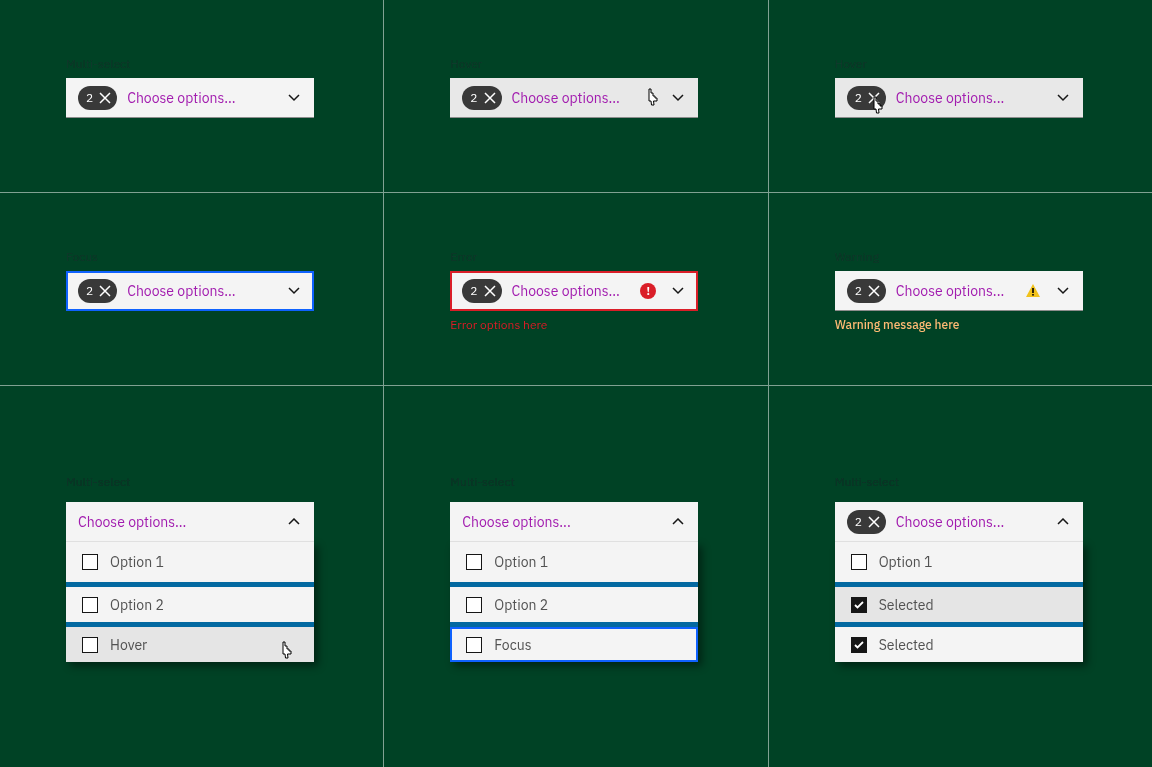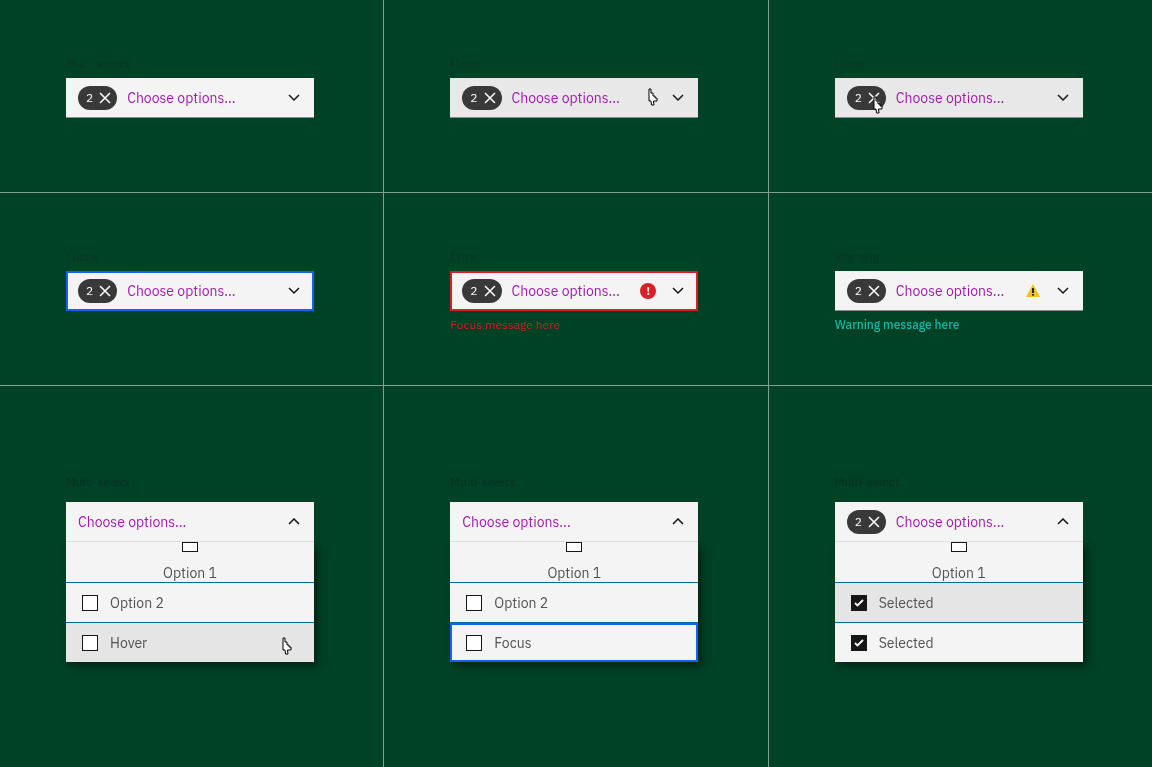--- a/index.html
+++ b/index.html
@@ -111,24 +111,24 @@
     box-shadow: 4px 4px 8px rgba(0,0,0,.45);
   }
   .menu-item {
     display: flex;
     align-items: center;
     gap: 12px;
     height: 40px;
     padding: 0 16px;
     font-size: 14px;
     color: #525252;
-    border-top: 1px solid #0369a1;
+    border-top: 5px solid #0369a1;
     position: relative;
   }
-  .menu-item:first-child { border-top: none; flex-direction: column; }
+  .menu-item:first-child { border-top: none; }
   .menu-item.hover { background: #e5e5e5; }
   .menu-item.focus::after {
     content: "";
     position: absolute; inset: 0;
     outline: 2px solid #0f62fe; outline-offset: -2px;
     pointer-events: none;
   }
   .checkbox {
     width: 16px; height: 16px;
     border: 1px solid #161616;
@@ -283,21 +283,21 @@
         <span class="placeholder">Choose options...</span>
         <span class="status-icon">
             <span class="err-circle">!</span>
           </span>
         <span class="chevron">
             <svg viewBox="0 0 12 8">
               <use href="#chev-down"></use>
             </svg>
           </span>
       </div>
-      <div class="msg err" style="color:#7c201c"><span class="msg-overlay" style="color:#da1e28;mix-blend-mode:normal;text-shadow:0 0 1px rgba(0,0,0,.2)">Focus message here</span></div>
+      <div class="msg err" style="color:#7c201c"><span class="msg-overlay" style="color:#da1e28;mix-blend-mode:normal;text-shadow:0 0 1px rgba(0,0,0,.2)">Error options here</span></div>
     </div>
   </div>
 
   <div class="cell">
     <div class="label">Warning</div>
     <div class="cell-inner">
       <div class="select">
         <span class="badge">
           <span>2</span>
           <span class="x">
@@ -311,21 +311,21 @@
             <svg class="warn-triangle" viewBox="0 0 16 16">
               <use href="#warn-tri"></use>
             </svg>
           </span>
         <span class="chevron">
             <svg viewBox="0 0 12 8">
               <use href="#chev-down"></use>
             </svg>
           </span>
       </div>
-      <div class="msg warn" style="color:#14b8a6;font-weight:500">Warning message here</div>
+      <div class="msg warn" style="color:#fdba74;font-weight:500">Warning message here</div>
     </div>
   </div>
 
   <div class="cell row3" style="padding-top:82px">
     <div class="label darker" style="top:88px">Multi-select</div>
     <div class="cell-inner">
       <div class="select open">
         <span class="placeholder">Choose options...</span>
         <span class="chevron">
             <svg viewBox="0 0 12 8">

